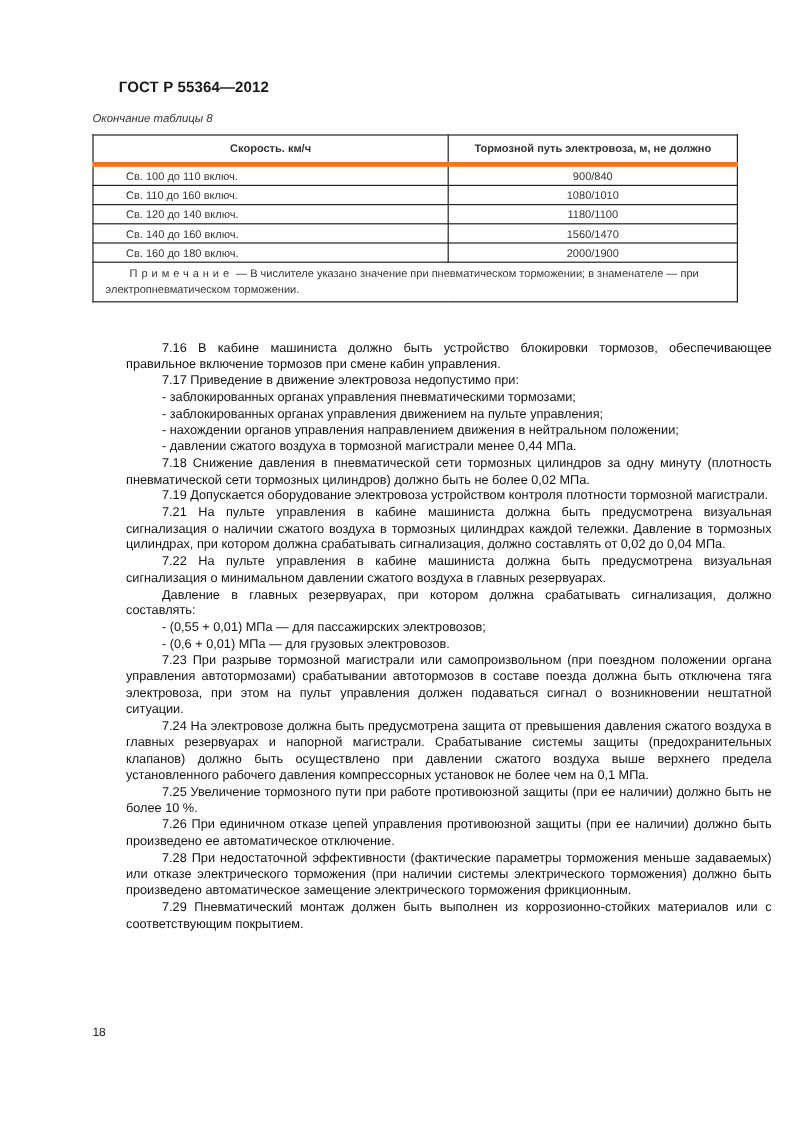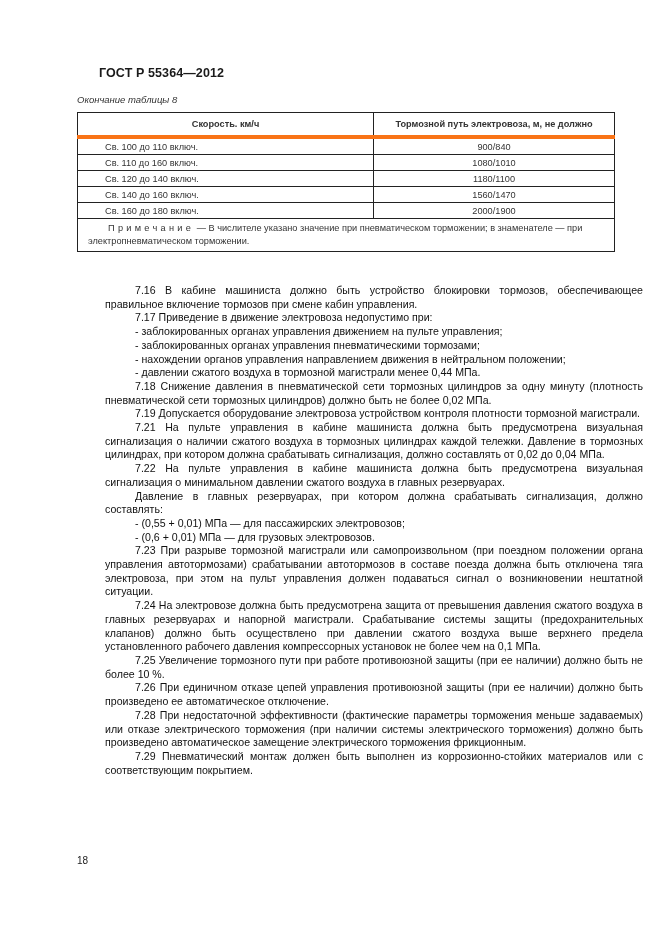--- a/index.html
+++ b/index.html
@@ -58,22 +58,22 @@
       <td class="note" colspan="2">
         <span style="padding-left:20px" class="note-label">Примечание</span><span> — В числителе указано значение при пневматическом торможении; в знаменателе — при электропневматическом торможении.</span>
       </td>
     </tr>
   </tbody>
 </table>
 
 <div class="body-text">
   <p class="ind">7.16  В кабине машиниста должно быть устройство блокировки тормозов, обеспечивающее правильное включение тормозов при смене кабин управления.</p>
   <p class="ind">7.17  Приведение в движение электровоза недопустимо при:</p>
+  <p class="li">- заблокированных органах управления пневматическими тормозами;</p>
   <p class="li">- заблокированных органах управления движением на пульте управления;</p>
-  <p class="li">- заблокированных органах управления пневматическими тормозами;</p>
   <p class="li">- нахождении органов управления направлением движения в нейтральном положении;</p>
   <p class="li">- давлении сжатого воздуха в тормозной магистрали менее 0,44 МПа.</p>
   <p class="ind">7.18  Снижение давления в пневматической сети тормозных цилиндров за одну минуту (плотность пневматической сети тормозных цилиндров) должно быть не более 0,02 МПа.</p>
   <p class="ind">7.19 Допускается оборудование электровоза устройством контроля плотности тормозной магистрали.</p>
   <p class="ind">7.21  На пульте управления в кабине машиниста должна быть предусмотрена визуальная сигнализация о наличии сжатого воздуха в тормозных цилиндрах каждой тележки. Давление в тормозных цилиндрах, при котором должна срабатывать сигнализация, должно составлять от 0,02 до 0,04 МПа.</p>
   <p class="ind">7.22  На пульте управления в кабине машиниста должна быть предусмотрена визуальная сигнализация о минимальном давлении сжатого воздуха в главных резервуарах.</p>
   <p class="ind">Давление в главных резервуарах, при котором должна срабатывать сигнализация, должно составлять:</p>
   <p class="li">- (0,55 + 0,01) МПа — для пассажирских электровозов;</p>
   <p class="li">- (0,6 + 0,01) МПа — для грузовых электровозов.</p>
   <p class="ind">7.23  При разрыве тормозной магистрали или самопроизвольном (при поездном положении органа управления автотормозами) срабатывании автотормозов в составе поезда должна быть отключена тяга электровоза, при этом на пульт управления должен подаваться сигнал о возникновении нештатной ситуации.</p>

